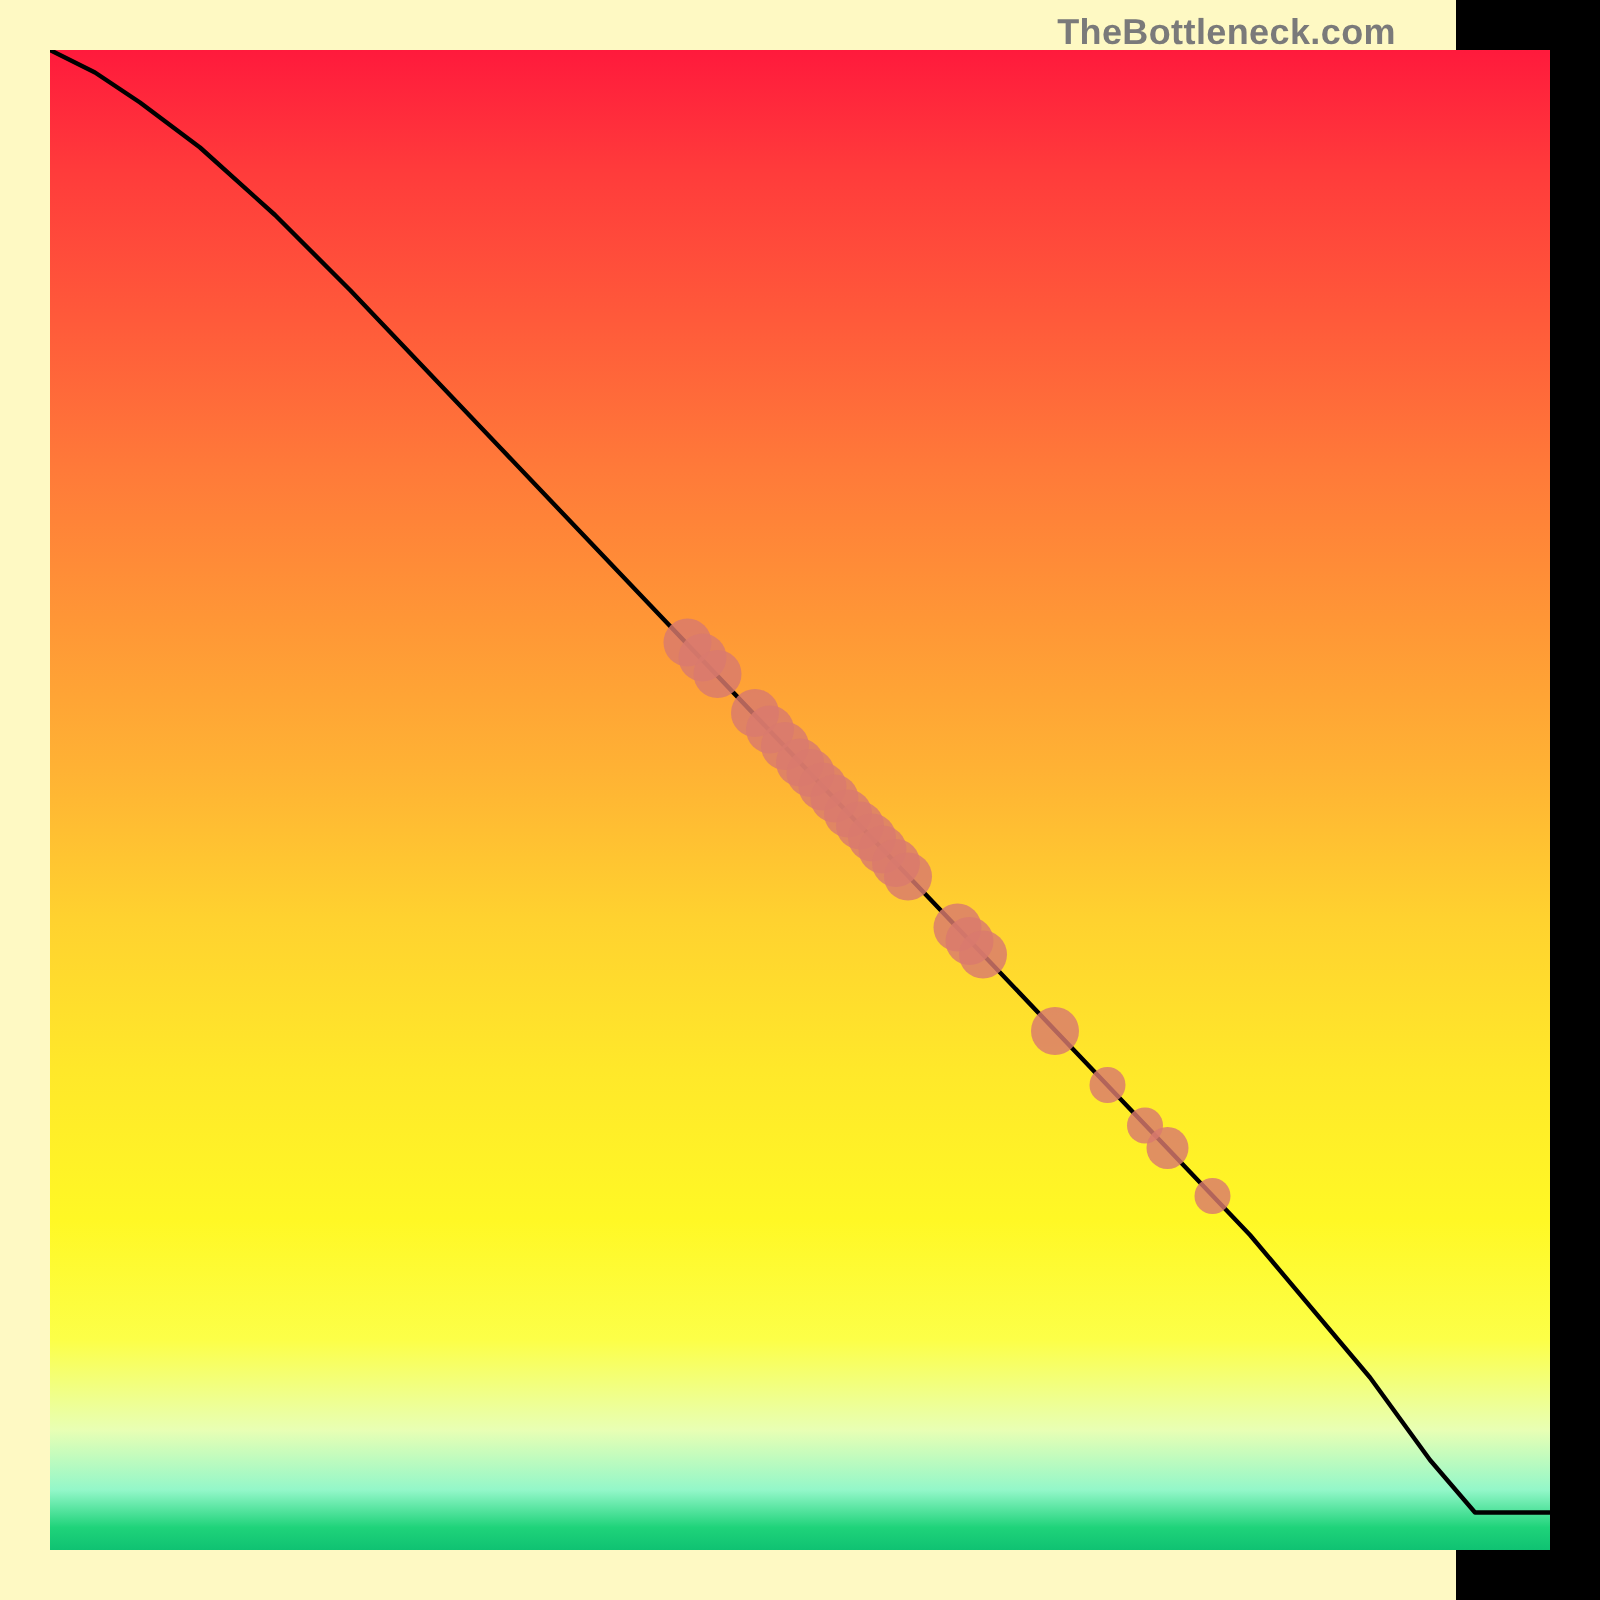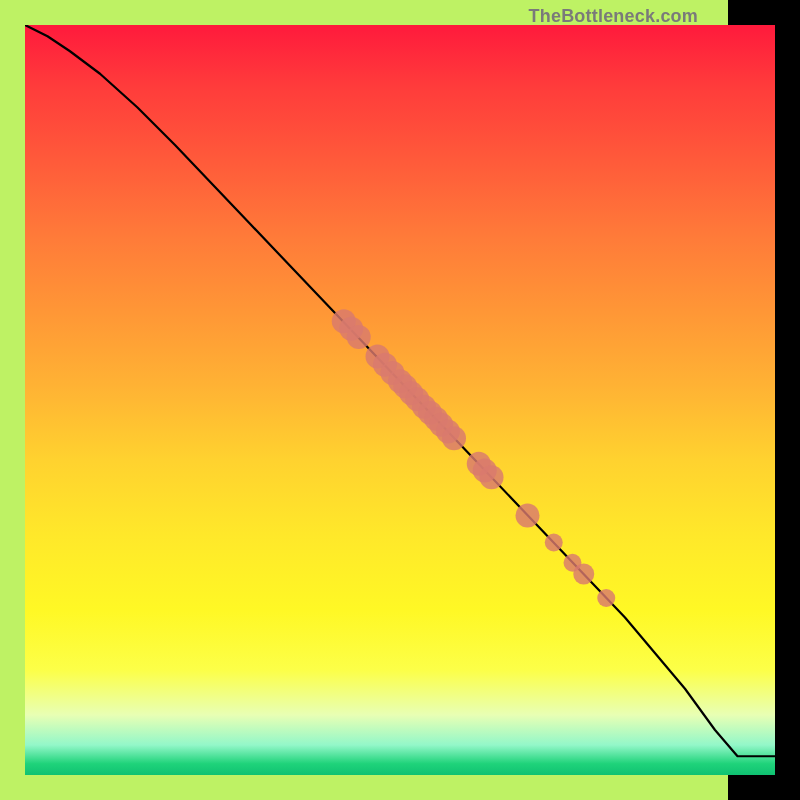--- a/index.html
+++ b/index.html
@@ -7,21 +7,21 @@
     padding: 0;
     width: 800px;
     height: 800px;
     overflow: hidden;
     background: #000;
     font-family: Arial, Helvetica, sans-serif;
   }
   .frame {
     width: 728px;
     height: 800px;
-    background: #bef264;
+    background: #fef9c3;
     position: relative;
   }
   .plot {
     position: absolute;
     left: 25px;
     top: 25px;
     width: 750px;
     height: 750px;
     background: linear-gradient(to bottom,
       #ff1a3c 0%,

